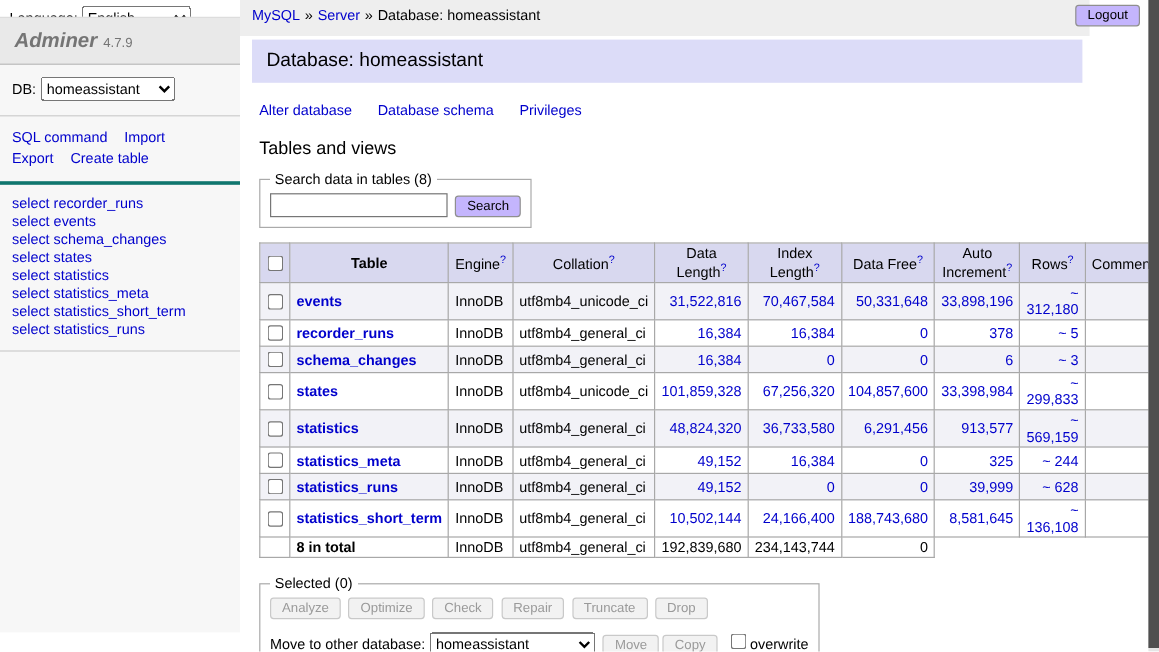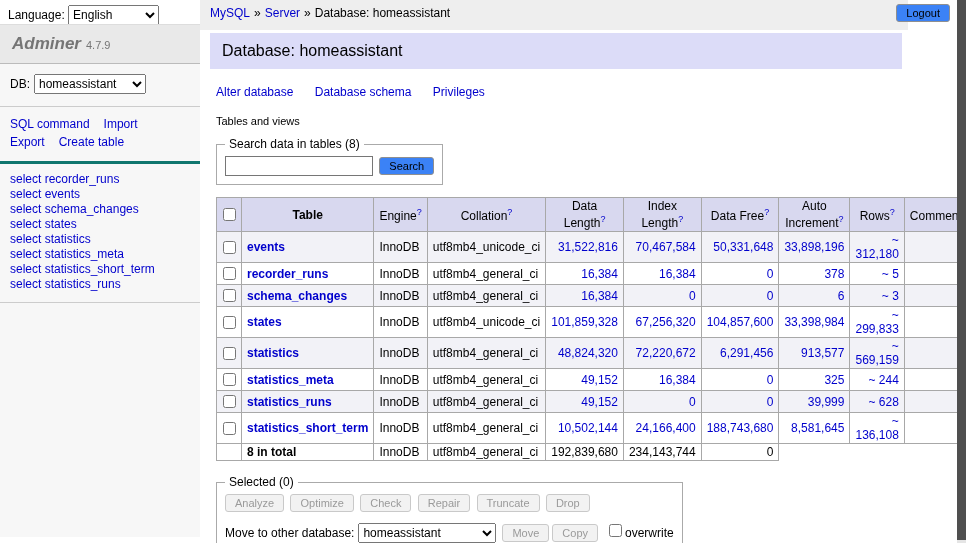--- a/index.html
+++ b/index.html
@@ -5,40 +5,40 @@
   * { box-sizing: border-box; }
   html, body { margin: 0; padding: 0; }
   body {
     width: 966px; height: 543px; position: relative; overflow: hidden;
     background: #fff; color: #000;
     font-family: "Liberation Sans", "DejaVu Sans", sans-serif; font-size: 12px;
   }
   a { color: var(--link-color, #0000cc); text-decoration: none; cursor: pointer; }
   button {
     font-family: inherit; font-size: 11px; color: #000;
-    background: #3b82f6; border: 1px solid #8f8f8f; border-radius: 3px;
+    background: #c4b5fd; border: 1px solid #8f8f8f; border-radius: 3px;
     padding: 2px 9px; cursor: pointer;
   }
   button:disabled { color: #9a9a9a; background: #f2f2f2; border-color: #c9c9c9; }
   select { font-family: inherit; font-size: 12px; height: 20px; }
   input[type=text] { font-family: inherit; font-size: 12px; height: 20px; border: 1px solid #767676; padding: 1px 3px; }
 
   
   #lang { position: absolute; left: 8px; top: 5px; }
   #lang select { width: 91px; }
   #logout { position: absolute; right: 16px; top: 4px; }
   #breadcrumb {
     position: absolute; left: 200px; top: 0; width: 708px; height: 30px;
     background: var(--breadcrumb-bg, #eee); line-height: 26px; padding-left: 10px;
   }
   #breadcrumb .sep { margin: 0 4px; color: #000; }
 
   
   #sidebar {
-    position: absolute; left: 0; top: 24px; width: 200px; height: 513px;
+    position: absolute; left: 0; top: 14px; width: 200px; height: 513px;
     background: var(--sidebar-bg, #f7f7f7); border-top: 1px solid #ddd;
   }
   #brand {
     background: #e9e9e9; border-bottom: 1px solid #bbb; padding: 9px 12px;
   }
   #brand-name { font-style: italic; font-weight: bold; font-size: 17px; color: #757575; }
   #brand-ver { font-size: 11px; color: #757575; margin-left: 5px; }
   #db-row { padding: 10px 10px 12px 10px; border-bottom: 1px solid #ccc; }
   #db-row select { width: 112px; margin-left: 4px; }
   #side-links { padding: 8px 10px 10px 10px; border-bottom: 3px solid #0f766e; line-height: 18px; }
@@ -47,21 +47,21 @@
   #table-list li { margin: 0 0 1px 0; }
 
   
   #main { position: absolute; left: 210px; top: 26px; width: 692px; }
   #main h2 {
     background: var(--title-bg, #dcdcf8); font-size: 16px; font-weight: normal;
     margin: 7px 0 0 0; padding: 9px 12px;
   }
   #db-actions { margin: 16px 0 0 6px; }
   #db-actions a { margin-right: 18px; }
-  h3 { font-size: 11px; font-weight: normal; margin: 16px 0 6px 6px; }
+  h3 { font-size: 15px; font-weight: normal; margin: 16px 0 6px 6px; }
   fieldset { border: 1px solid #aaa; margin: 4px 0 0 6px; padding: 5px 8px 8px 8px; display: inline-block; }
   legend { padding: 0 4px; }
   #search-fieldset input { width: 148px; }
   #search-fieldset button { margin-left: 3px; }
 
   table#tables { border-collapse: collapse; margin: 12px 0 0 6px; }
   #tables th, #tables td { border: 1px solid #a8a8a8; padding: 1px 5px; height: 17px; font-weight: normal; text-align: left; }
   #tables thead th { background: var(--header-bg, #d8d8ef); text-align: center; }
   #tables thead th.col-table span { font-weight: bold; }
   #tables sup a { font-size: 9px; }
@@ -207,21 +207,21 @@
       <td class="num"><a href="#">33,398,984</a></td>
       <td class="num"><a href="#">~ 299,833</a></td>
       <td></td>
     </tr>
         <tr class="odd">
       <td class="cb"><input type="checkbox" style=""></td>
       <td class="name"><a href="#">statistics</a></td>
       <td>InnoDB</td>
       <td>utf8mb4_general_ci</td>
       <td class="num"><a href="#">48,824,320</a></td>
-      <td class="num"><a href="#">72,220,672</a></td>
+      <td class="num"><a href="#">36,733,580</a></td>
       <td class="num"><a href="#">6,291,456</a></td>
       <td class="num"><a href="#">913,577</a></td>
       <td class="num"><a href="#">~ 569,159</a></td>
       <td></td>
     </tr>
         <tr>
       <td class="cb"><input type="checkbox" style=""></td>
       <td class="name"><a href="#">statistics_meta</a></td>
       <td>InnoDB</td>
       <td>utf8mb4_general_ci</td>

